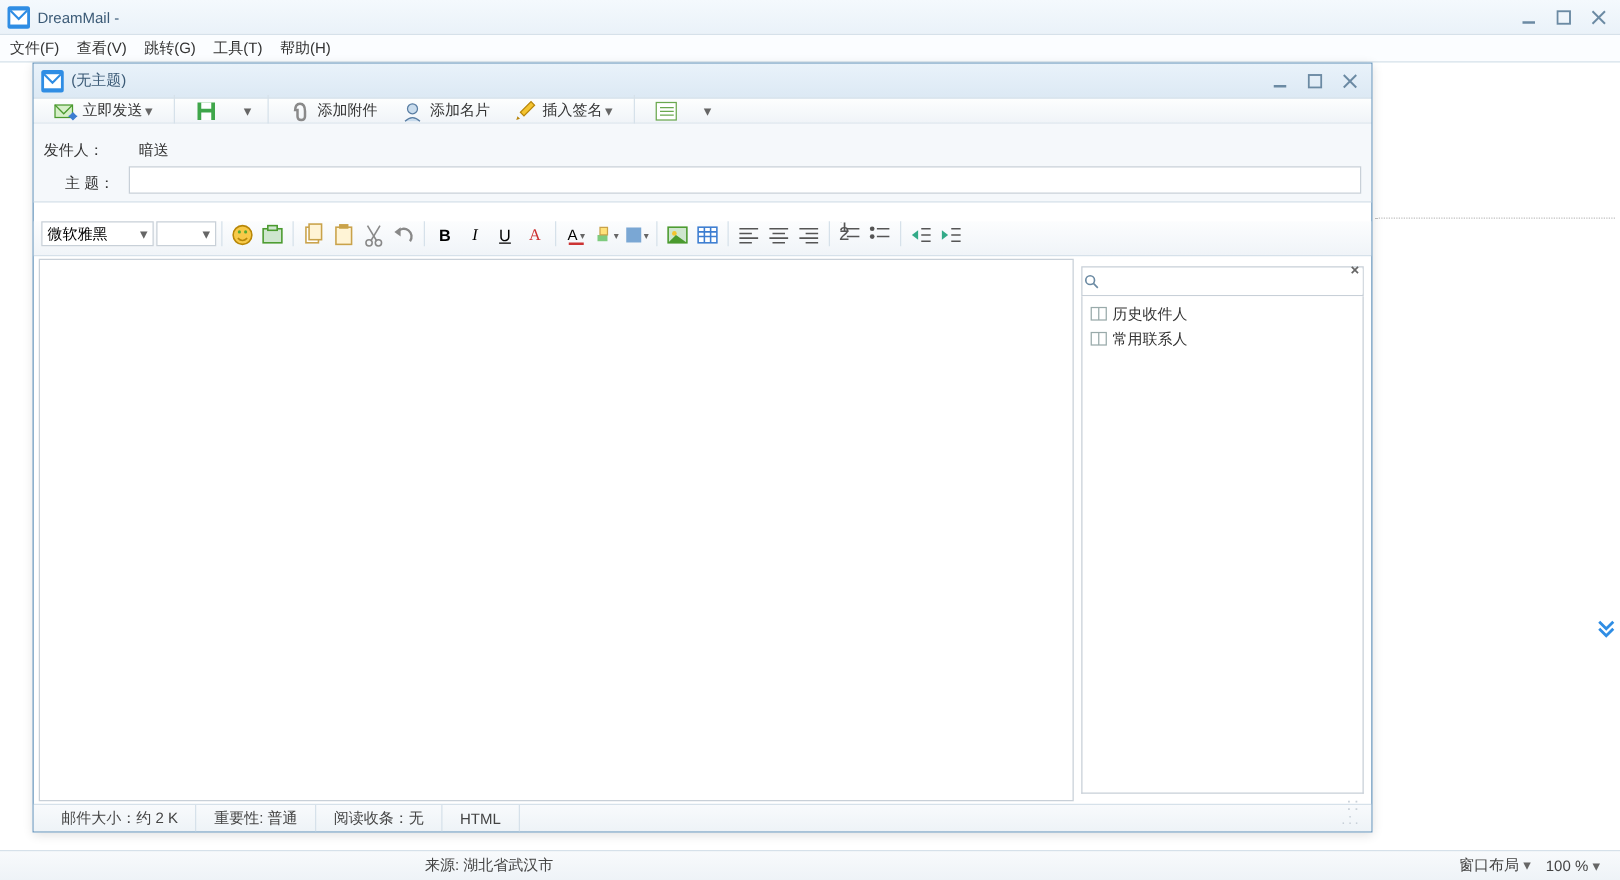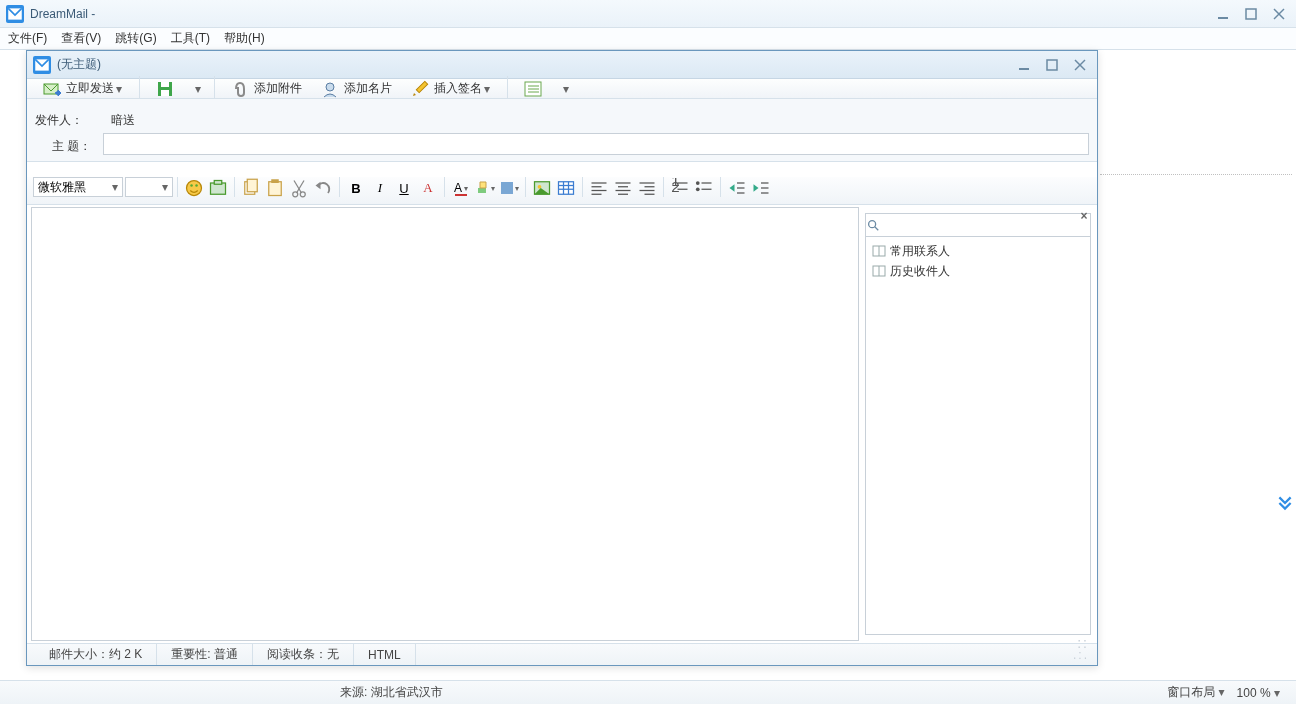--- a/index.html
+++ b/index.html
@@ -401,28 +401,28 @@
             </svg>
           </span>
         <input style="">
       </div>
       <div class="clist">
         <div class="citem">
             <svg class="book-icon" viewBox="0 0 14 12">
               <rect x="1" y="1" width="12" height="10"></rect>
               <line x1="7" y1="1" x2="7" y2="11" stroke="#9aa"></line>
             </svg>
-            <span>常用联系人</span>
+            <span>历史收件人</span>
           </div>
         <div class="citem">
             <svg class="book-icon" viewBox="0 0 14 12">
               <rect x="1" y="1" width="12" height="10"></rect>
               <line x1="7" y1="1" x2="7" y2="11" stroke="#9aa"></line>
             </svg>
-            <span>历史收件人</span>
+            <span>常用联系人</span>
           </div>
       </div>
       <div class="resize-dots">::</div>
     </div>
   </div>
 
   <div class="statusbar">
     <div class="cell">邮件大小：约 2 K</div>
     <div class="cell">重要性: 普通</div>
     <div class="cell">阅读收条：无</div>

